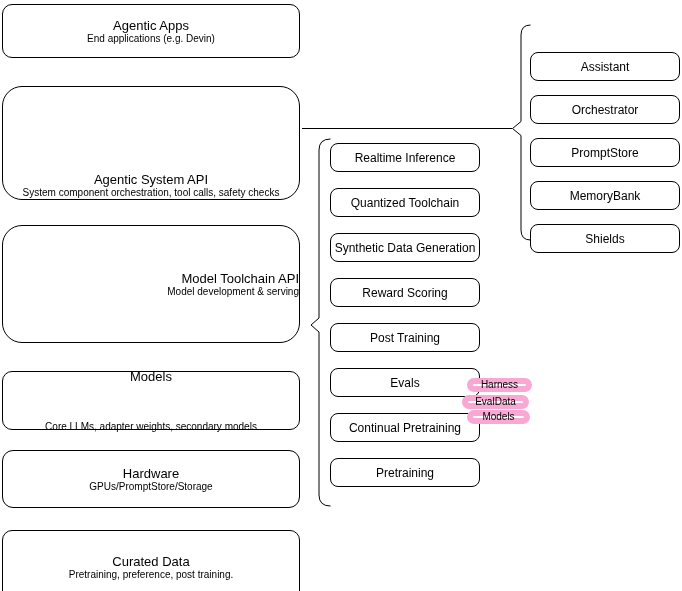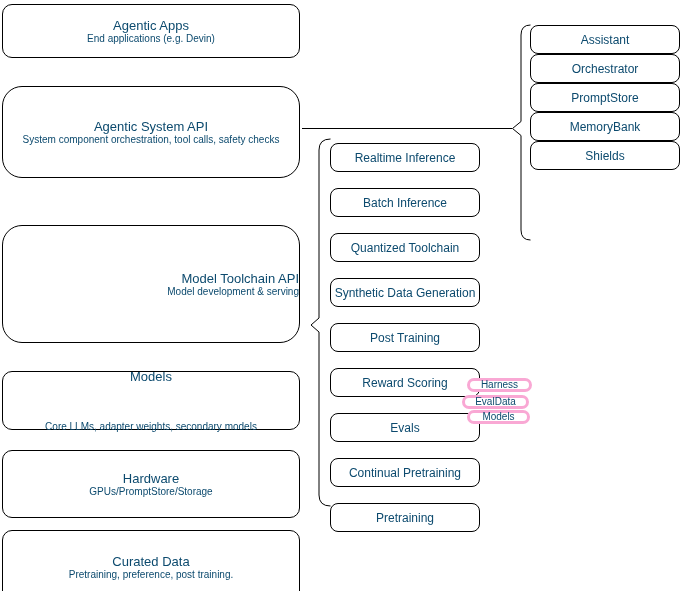--- a/index.html
+++ b/index.html
@@ -3,21 +3,21 @@
 <meta charset="utf-8">
 <style>
   * { margin: 0; padding: 0; box-sizing: border-box; }
   html, body { background: #ffffff; }
   .canvas {
     position: relative;
     width: 682px;
     height: 591px;
     background: #ffffff;
     font-family: "Liberation Sans", sans-serif;
-    color: #0c4a6e;
+    color: #000000;
     overflow: hidden;
   }
   .connectors {
     position: absolute;
     left: 0; top: 0;
     width: 682px; height: 591px;
     pointer-events: none;
   }
   
   .lbox {
@@ -32,37 +32,37 @@
     justify-content: center;
     text-align: center;
   }
   .lbox .title { font-size: 13px; line-height: 15px; }
   .lbox .subtitle { font-size: 10px; line-height: 12px; margin-top: 0; }
   .r10 { border-radius: 10px; }
   .r20 { border-radius: 20px; }
   
   .stack { position: absolute; display: flex; flex-direction: column; }
   .stack-mid { left: 330px; top: 143px; width: 150px; gap: 16px; }
-  .stack-right { left: 530px; top: 25px; width: 150px; }
+  .stack-right { left: 530px; top: 52px; width: 150px; gap: 14px; }
   .sbox {
     height: 29px;
     border: 1px solid #000000;
     border-radius: 8px;
     background: #ffffff;
     display: flex;
     align-items: center;
     justify-content: center;
     font-size: 12px;
     text-align: center;
   }
   
   .pill {
     position: absolute;
     height: 14px;
-    border: 3px solid #f9a8d4;
+    border: 6px solid #f9a8d4;
     border-radius: 7px;
     background: #ffffff;
     display: flex;
     align-items: center;
     justify-content: center;
     font-size: 10px;
     line-height: 12px;
   }
   .pill-harness  { left: 467px; top: 378px; width: 65px; }
   .pill-evaldata { left: 462px; top: 395px; width: 67px; }
@@ -77,52 +77,51 @@
     <path d="M302,128.5 L512,128.5" fill="none" stroke="#000000" stroke-width="1"></path>
     <path d="M330.5,139 Q319,139 319,150 L319,318 L311,325 L319,332 L319,495 Q319,506 330.5,506" fill="none" stroke="#000000" stroke-width="1" stroke-linejoin="round"></path>
     <path d="M530.5,25 Q521,25 521,35 L521,121.5 L512.5,128.5 L521,135.5 L521,230 Q521,240 530.5,240" fill="none" stroke="#000000" stroke-width="1" stroke-linejoin="round"></path>
   </svg>
 
   <div class="lbox r10" style="top:4px;height:54px;">
     <div class="title">Agentic Apps</div>
     <div class="subtitle">End applications (e.g. Devin)</div>
   </div>
 
-  <div class="lbox r20" style="top:86px;height:92px;">
+  <div class="lbox r20" style="top:86px;height:114px;justify-content:flex-end;">
     <div class="title">Agentic System API</div>
     <div class="subtitle">System component orchestration, tool calls, safety checks</div>
   </div>
 
   <div class="lbox r20" style="top:225px;height:118px;align-items:flex-end;">
     <div class="title">Model Toolchain API</div>
     <div class="subtitle">Model development &amp; serving</div>
   </div>
 
   <div class="lbox r10" style="top:371px;height:59px;gap:37px;">
     <div class="title">Models</div>
     <div class="subtitle">Core LLMs, adapter weights, secondary models</div>
   </div>
 
-  <div class="lbox r10" style="top:450px;height:68px;">
+  <div class="lbox r10" style="top:450px;height:58px;border-radius:11px;">
     <div class="title">Hardware</div>
     <div class="subtitle">GPUs/PromptStore/Storage</div>
   </div>
 
   <div class="lbox r10" style="top:530px;height:74px;">
     <div class="title">Curated Data</div>
     <div class="subtitle">Pretraining, preference, post training.</div>
   </div>
 
   <div class="stack stack-mid">
     <div class="sbox">Realtime Inference</div>
-    <div class="sbox">Batch Inference</div>
     <div class="sbox">Quantized Toolchain</div>
     <div class="sbox">Synthetic Data Generation</div>
+    <div class="sbox">Reward Scoring</div>
     <div class="sbox">Post Training</div>
-    <div class="sbox">Reward Scoring</div>
     <div class="sbox">Evals</div>
     <div class="sbox">Continual Pretraining</div>
     <div class="sbox">Pretraining</div>
   </div>
 
   <div class="pill pill-harness">Harness</div>
   <div class="pill pill-evaldata">EvalData</div>
   <div class="pill pill-safety">Models</div>
 
   <div class="stack stack-right">

